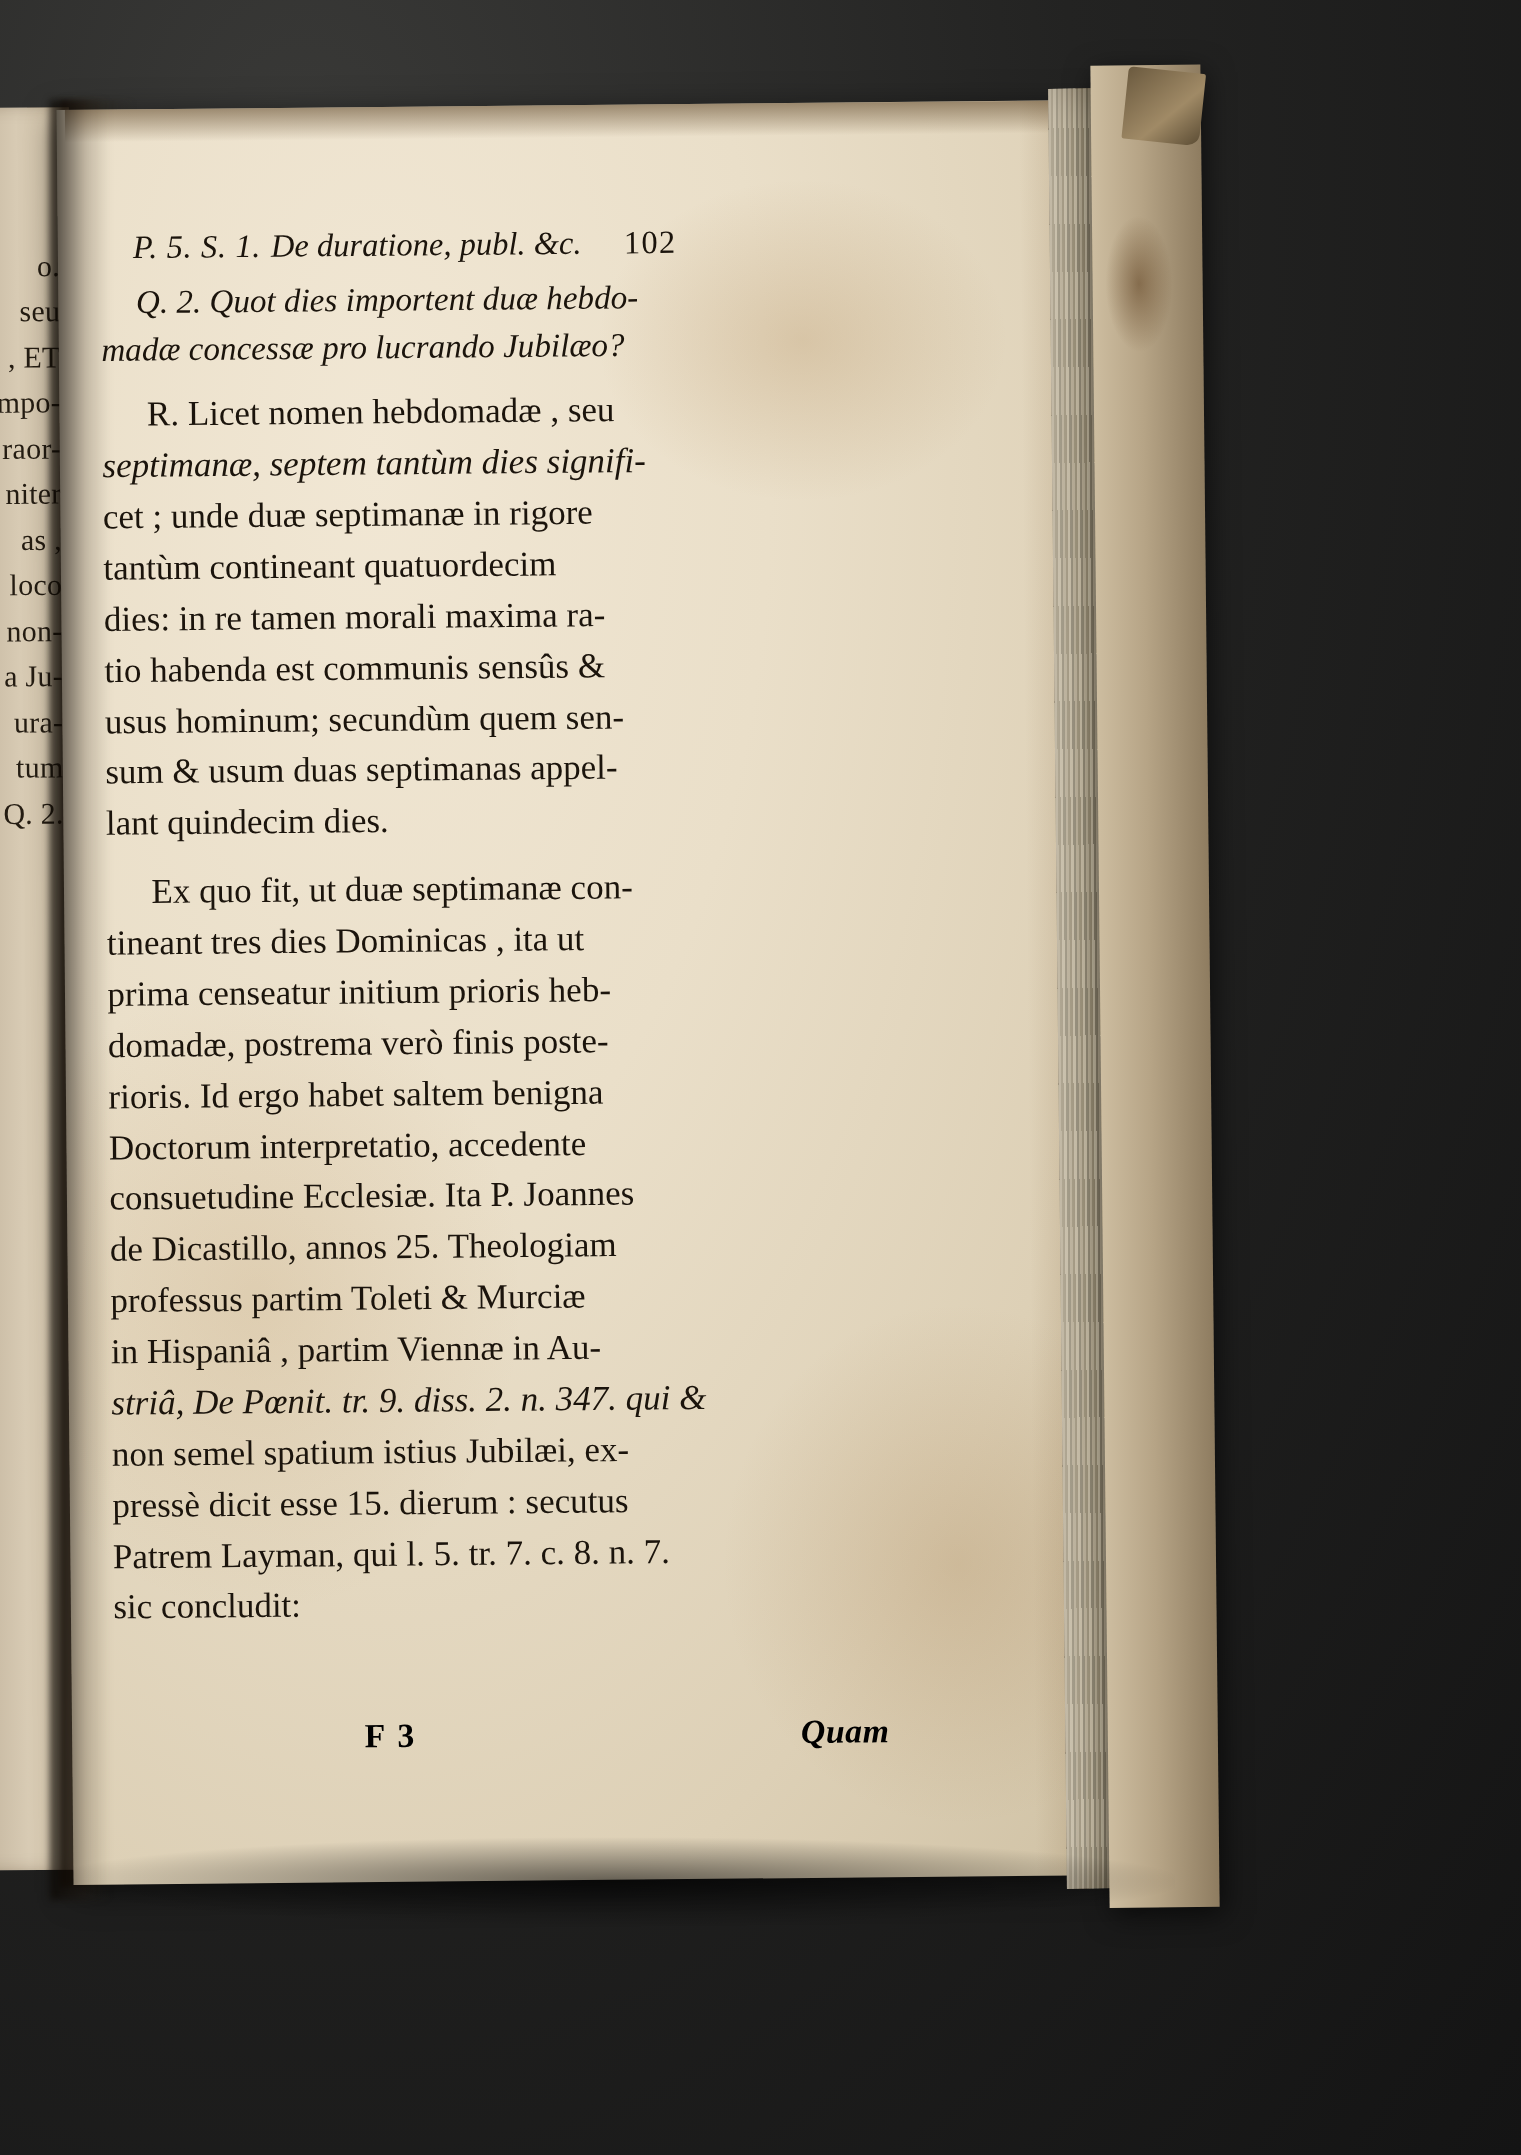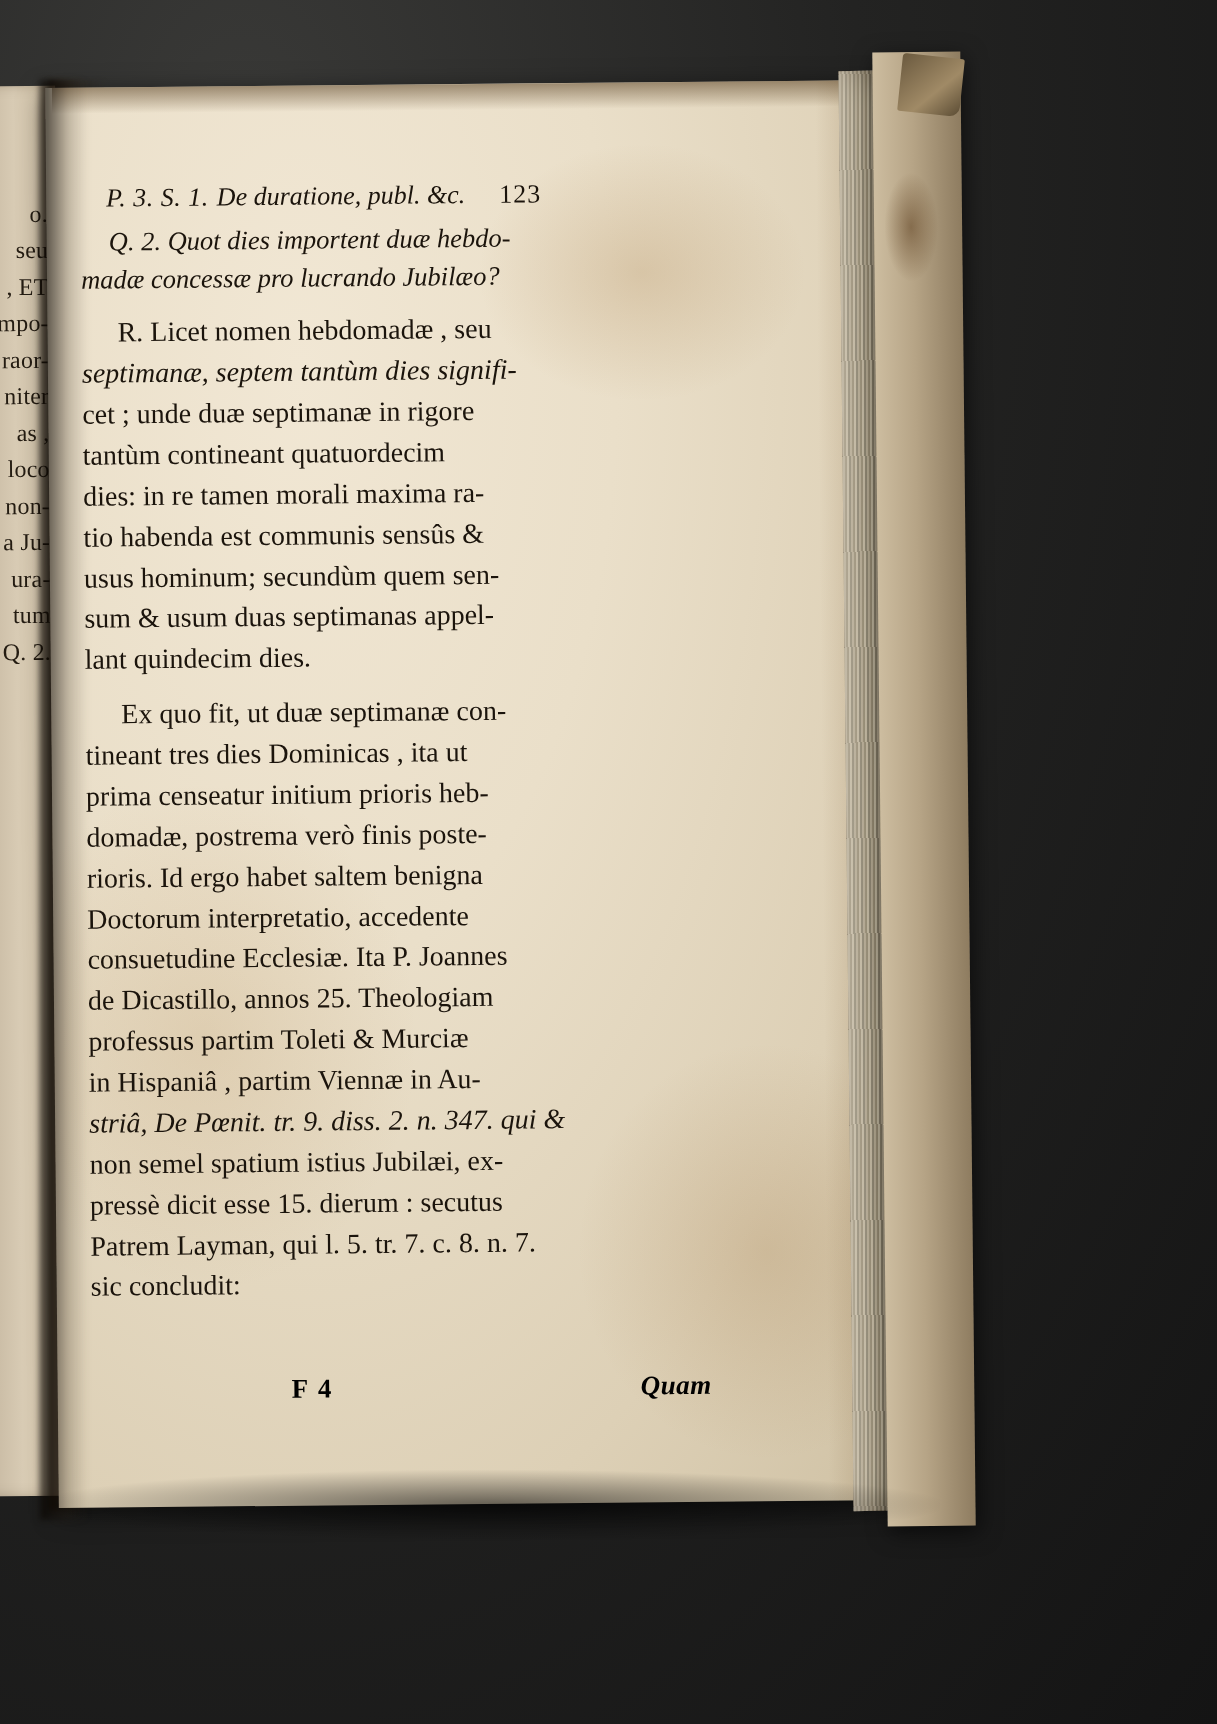--- a/index.html
+++ b/index.html
@@ -245,23 +245,23 @@
 
   <div class="right-page">
     <div class="stain-a"></div>
     <div class="stain-b"></div>
     <div class="stain-c"></div>
     <div class="edge-dark"></div>
 
     <div class="page-inner">
 
       <div class="running-head">
-        <span class="rh-sig">P. 3. S. 1.</span>
+        <span class="rh-sig">P. 5. S. 1.</span>
         <span class="rh-title">De duratione, publ. &amp;c.</span>
-        <span class="rh-page">123</span>
+        <span class="rh-page">102</span>
       </div>
 
       <div class="question">
         <span class="qi">Q. 2.</span>
         <span>Quot dies importent duæ hebdo-</span><br>
         <span>madæ concessæ pro lucrando Jubilæo?</span>
       </div>
 
       <div class="para">
         <span class="indent"></span><span>R. Licet nomen hebdomadæ , seu</span><br>
@@ -288,21 +288,21 @@
         <span>in Hispaniâ , partim Viennæ in Au-</span><br>
         <span class="it">striâ, De Pœnit. tr. 9. diss. 2. n. 347. qui &amp;</span><br>
         <span>non semel spatium istius Jubilæi, ex-</span><br>
         <span>pressè dicit esse 15. dierum : secutus</span><br>
         <span>Patrem Layman, qui l. 5. tr. 7. c. 8. n. 7.</span><br>
         <span>sic concludit:</span>
       </div>
     </div>
 
     <div class="footline">
-      <span class="sig">F 4</span>
+      <span class="sig">F 3</span>
       <span class="catch">Quam</span>
     </div>
   </div>
 
   <div class="page-torn-top"></div>
   <div class="fore-edge">
     <div class="fore-edge-sheen"></div>
   </div>
   <div class="cover">
     <div class="cover-wear"></div>

